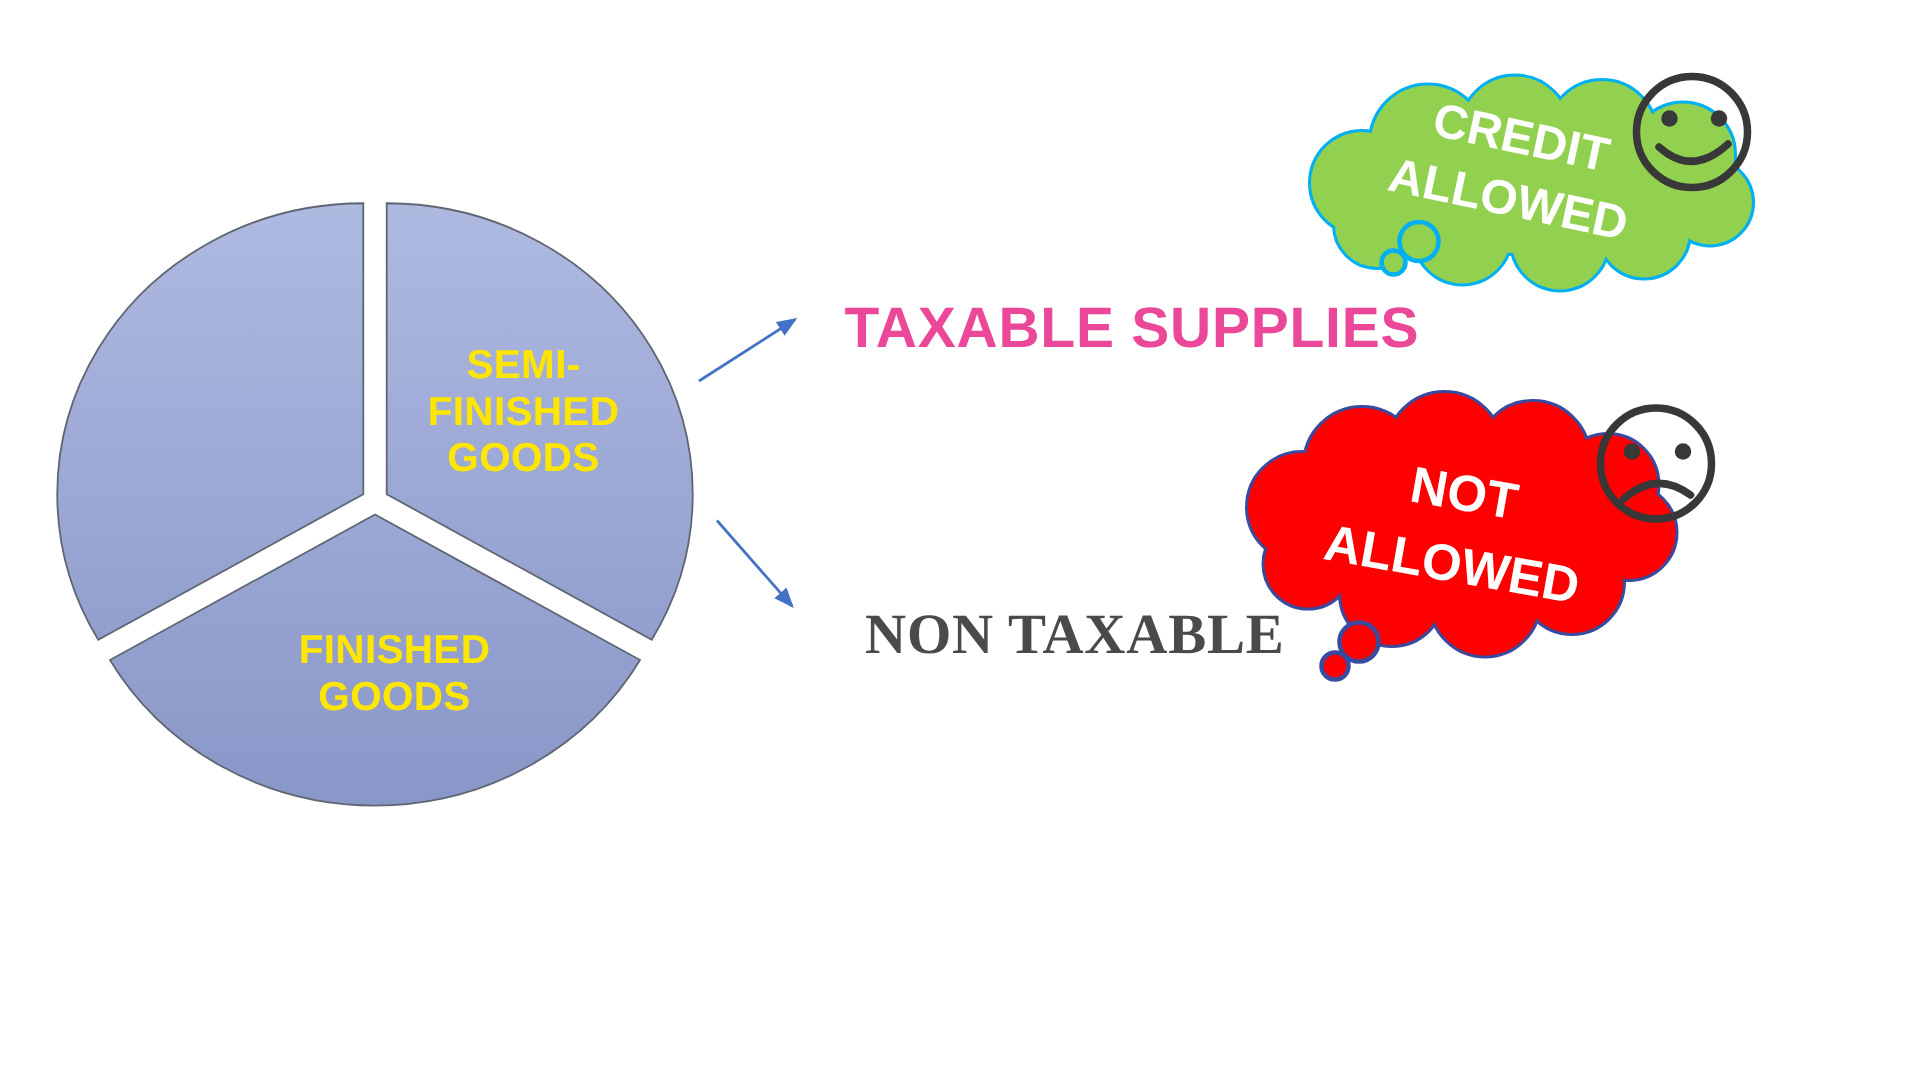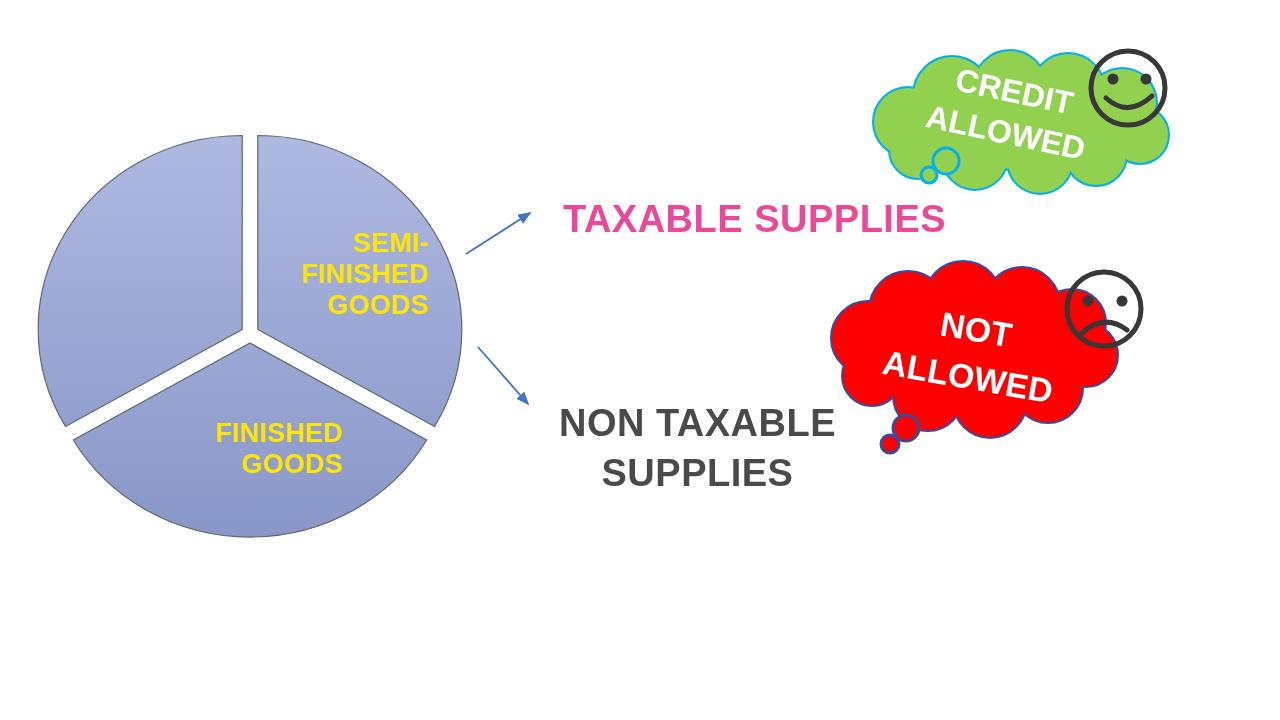--- a/index.html
+++ b/index.html
@@ -8,21 +8,21 @@
 
   .stage { position: absolute; left: 0; top: 0; width: 1280px; height: 720px; }
   svg.canvas { position: absolute; left: 0; top: 0; }
 
   .txt { position: absolute; font-weight: bold; }
 
   .pie-label {
     color: #FFE600;
     font-size: 27px;
     line-height: 31px;
-    text-align: right;
+    text-align: center;
     letter-spacing: 0.2px;
   }
   .pie-label div { white-space: nowrap; }
 
   .branch-label {
     color: #4a4a4a;
     font-size: 38px;
     line-height: 50px;
     letter-spacing: 0.5px;
     white-space: nowrap;
@@ -138,23 +138,22 @@
     <div>GOODS</div>
   </div>
 
   <div class="txt pie-label" style="left: 183px; top: 418px; width: 160px; color: rgb(255, 230, 0);">
     <div>FINISHED</div>
     <div>GOODS</div>
   </div>
 
   <div class="txt branch-label" style="left: 563px; top: 194px; color: #ec4899;">TAXABLE SUPPLIES</div>
 
-  <div class="txt branch-label centered" style="left: 550px; top: 398px; width: 295px; color: rgb(74, 74, 74);">
+  <div class="txt branch-label centered" style="left: 569px; top: 398px; width: 295px; color: rgb(74, 74, 74); font-family: Liberation Serif, serif;">
     <div>NON TAXABLE</div>
-    <div>SUPPLIES</div>
   </div>
 
   <div class="txt cloud-label credit" style="left:895px; top:70px; width:230px;">
     <div>CREDIT</div>
     <div>ALLOWED</div>
   </div>
 
   <div class="txt cloud-label not" style="left:852px; top:305px; width:240px;">
     <div>NOT</div>
     <div>ALLOWED</div>

